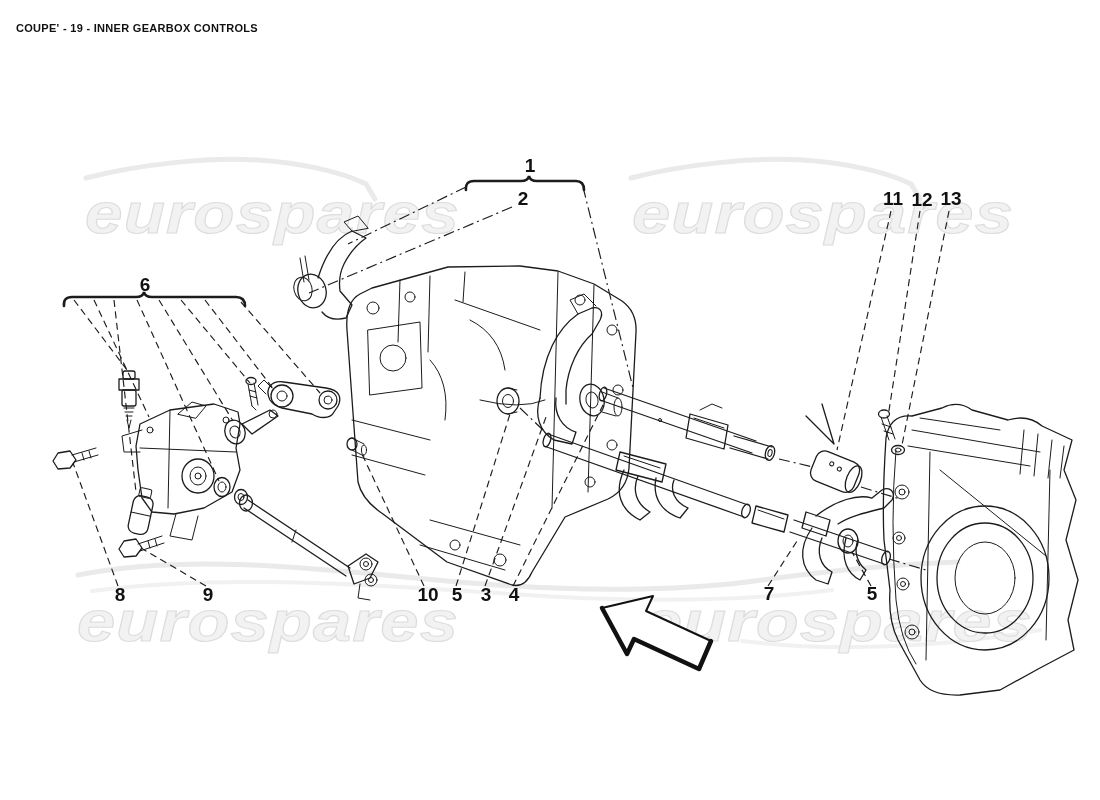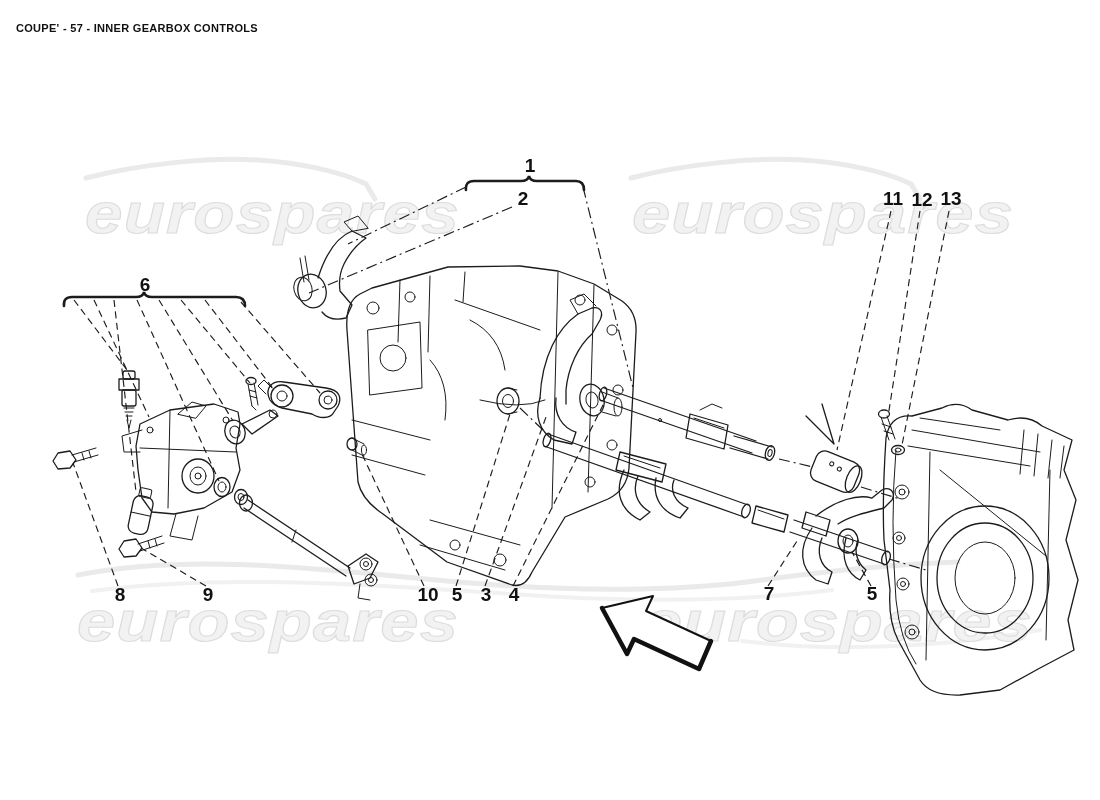--- a/index.html
+++ b/index.html
@@ -19,21 +19,21 @@
   .swoosh{stroke:#eaeaea;fill:none;stroke-width:5;stroke-linecap:round;}
   .swoosh2{stroke:#f1f1f1;fill:none;stroke-width:4;stroke-linecap:round;}
   .arrowfill{fill:#ffffff;stroke:#111;stroke-width:2;stroke-linejoin:round;}
   .arrowthick{fill:none;stroke:#111;stroke-width:4.5;stroke-linecap:round;stroke-linejoin:round;}
 </style>
 </head>
 <body>
 
 <div class="canvas">
 
-  <div class="page-title">COUPE' - 57 - INNER GEARBOX CONTROLS</div>
+  <div class="page-title">COUPE' - 19 - INNER GEARBOX CONTROLS</div>
 
   <svg width="1100" height="800" viewBox="0 0 1100 800">
 
     <g>
       <path class="swoosh" d="M86,178 C140,164 210,157 258,160 C302,163 342,172 366,184 L375,199"></path>
       <path class="swoosh" d="M631,178 C685,164 755,157 803,160 C847,163 887,172 911,184 L920,199"></path>
       <text class="wmtext" x="85" y="233" textLength="375" lengthAdjust="spacingAndGlyphs">eurospares</text>
       <text class="wmtext" x="632" y="233" textLength="382" lengthAdjust="spacingAndGlyphs">eurospares</text>
       <path class="swoosh" d="M78,575 C200,551 340,572 470,583 C600,594 700,589 762,580 C842,569 902,564 958,562"></path>
       <path class="swoosh2" d="M92,591 C240,571 420,589 560,597 C680,603 762,599 832,590"></path>

